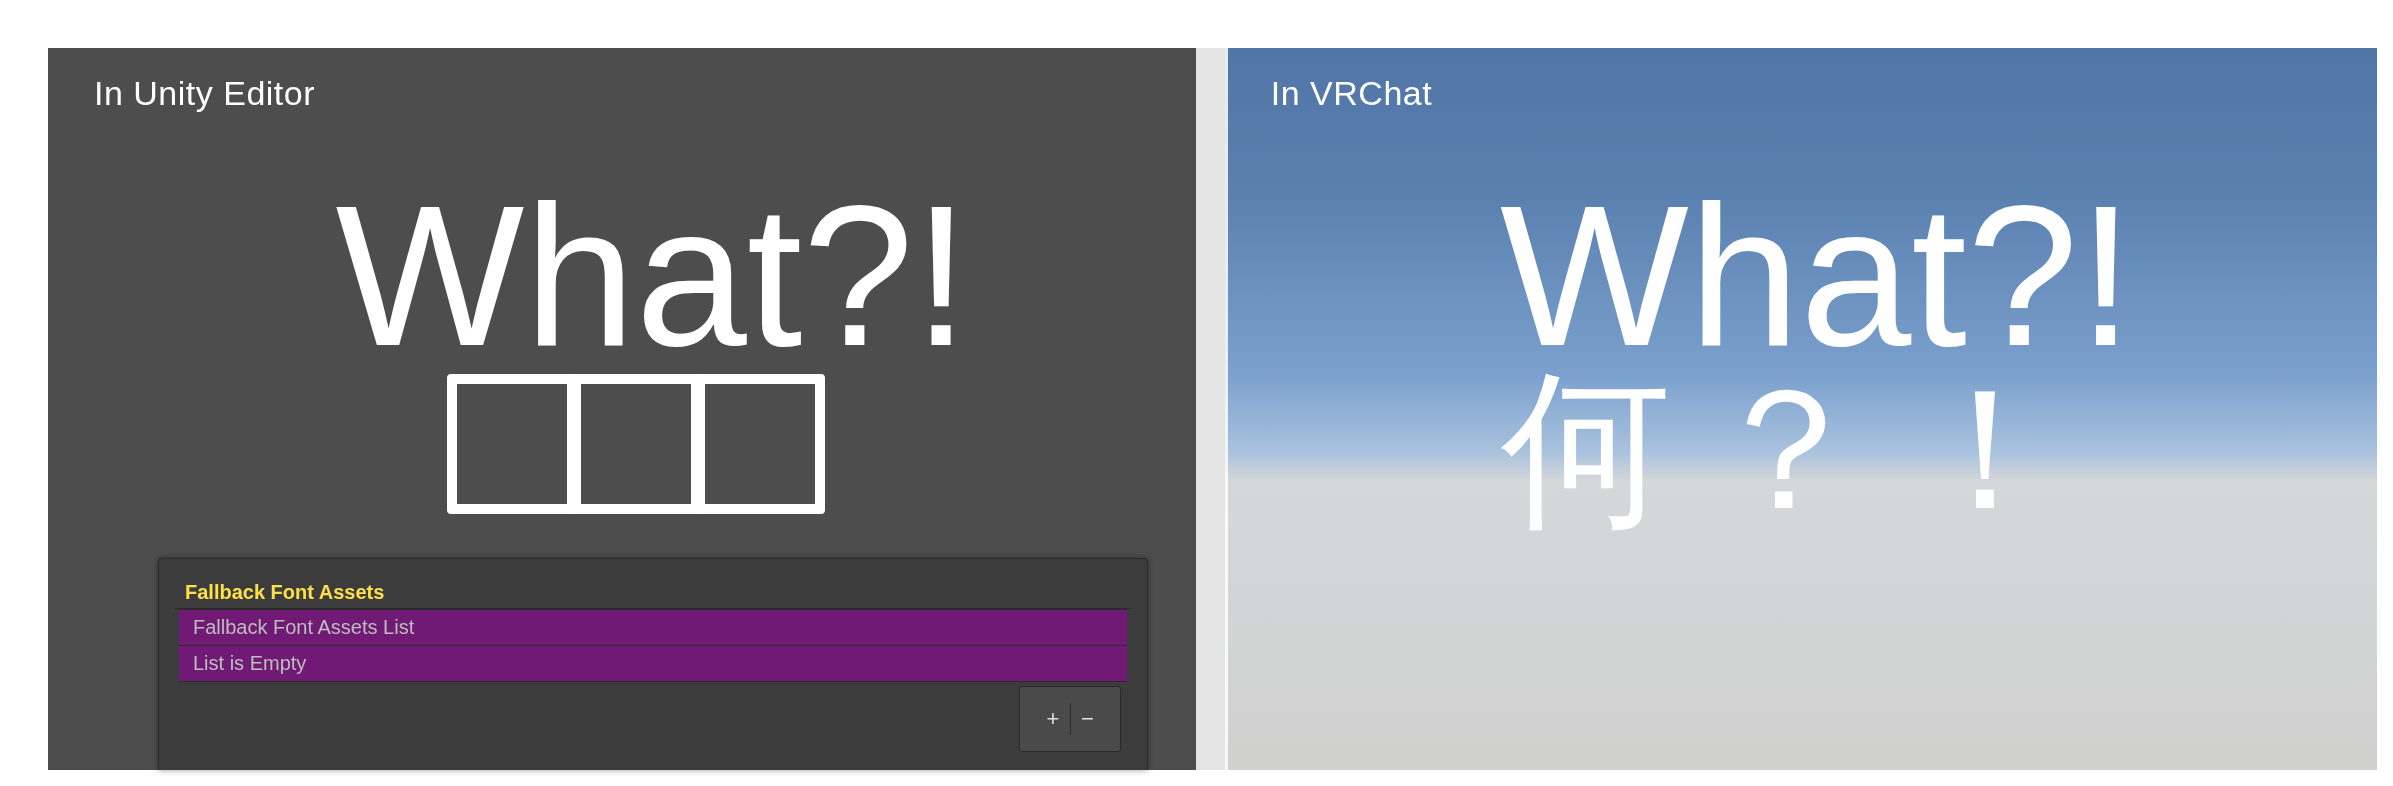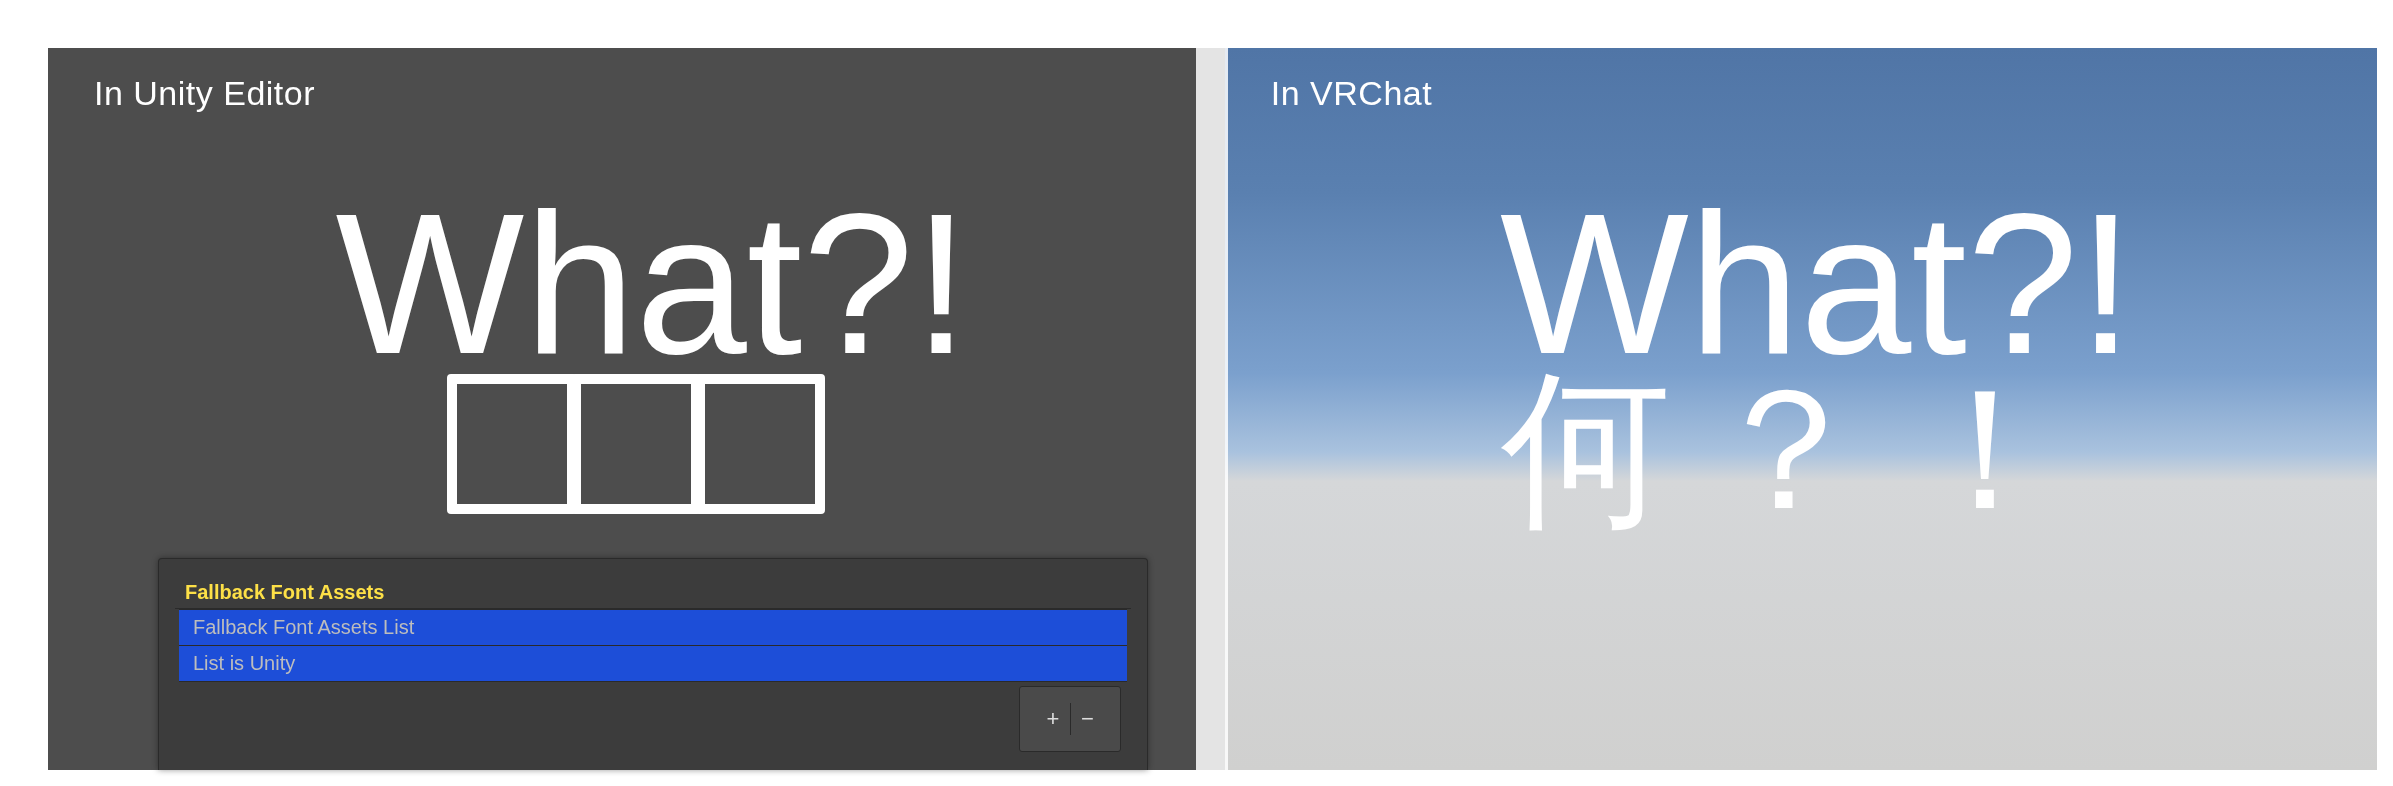--- a/index.html
+++ b/index.html
@@ -24,21 +24,21 @@
   }
   .big-text {
     position: absolute;
     left: 0; right: 0;
     text-align: center;
     color: #fff;
     font-size: 200px;
     font-weight: 400;
     line-height: 1;
   }
-  .line1 { top: 120px; margin-left: 32px; }
+  .line1 { top: 112px; margin-left: 32px; }
   .line2-right { top: 300px; font-size: 170px; letter-spacing: 30px; }
   .tofu-row {
     position: absolute;
     top: 310px; left: 0; right: 0;
     display: flex; justify-content: center; gap: 0;
   }
   .tofu {
     width: 130px; height: 140px;
     border: 10px solid #fff;
     border-radius: 4px;
@@ -58,21 +58,21 @@
     color: #bdbdbd;
   }
   .inspector-header {
     padding: 6px 10px 4px 10px;
     font-weight: 700;
     color: #fde047;
     background: #3c3c3c;
     border-bottom: 1px solid #2a2a2a;
   }
   .inspector-row {
-    background: #1d4ed8;
+    background: #701a75;
     border: 1px solid #2a2a2a;
     border-left: none; border-right: none;
     padding: 6px 14px;
     margin: 0 4px;
   }
   .inspector-row + .inspector-row { border-top: none; }
   .inspector-footer {
     display: flex; justify-content: flex-end;
     padding: 4px 10px 2px 10px;
   }
@@ -108,21 +108,21 @@
     <div class="big-text line1">What?!</div>
     <div class="tofu-row">
       <div class="tofu"></div>
       <div class="tofu"></div>
       <div class="tofu"></div>
     </div>
 
     <div class="inspector">
       <div class="inspector-header">Fallback Font Assets</div>
       <div class="inspector-row">Fallback Font Assets List</div>
-      <div class="inspector-row">List is Unity</div>
+      <div class="inspector-row">List is Empty</div>
       <div class="inspector-footer">
         <div class="footer-btns">
           <div class="footer-btn">
             <span>+</span>
           </div>
           <div class="footer-btn">
             <span>−</span>
           </div>
         </div>
       </div>

